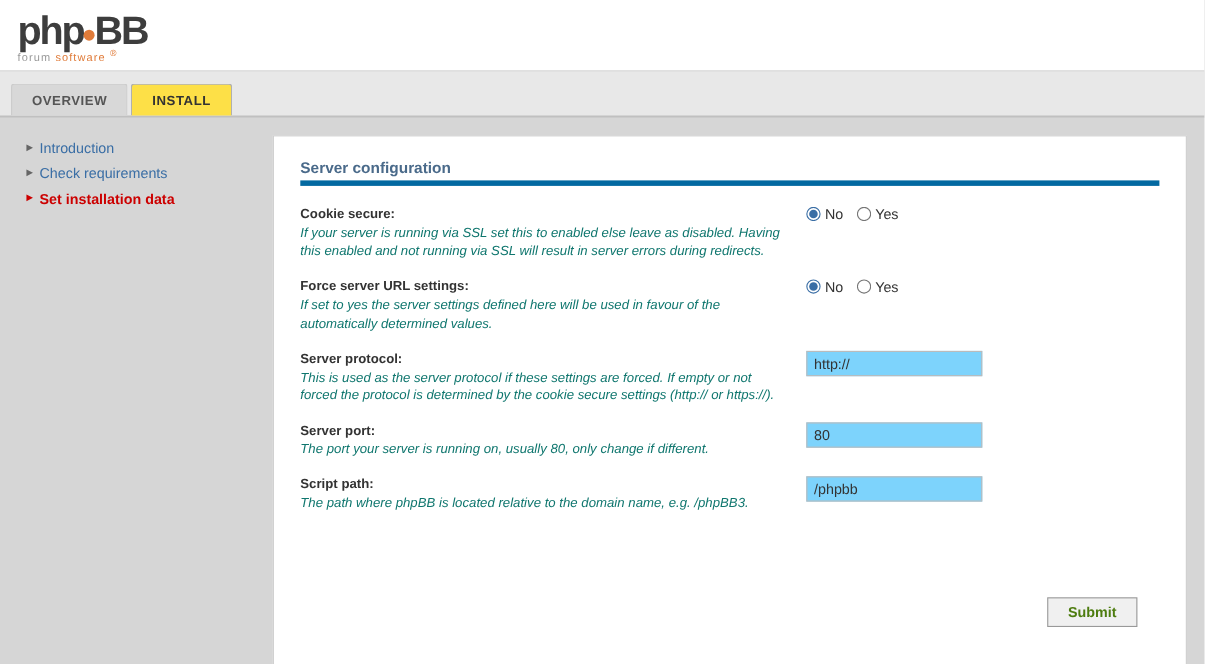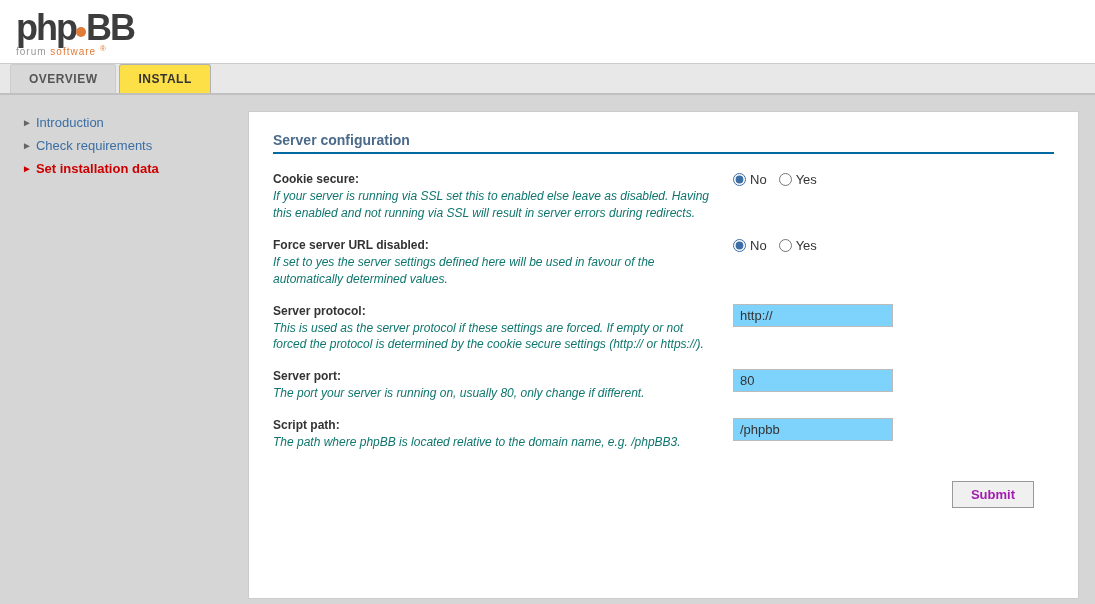--- a/index.html
+++ b/index.html
@@ -35,20 +35,21 @@
       font-weight: bold;
       cursor: pointer;
       border: 1px solid #ccc;
       border-bottom: none;
       margin-right: 3px;
       background: #d8d8d8;
       color: #555;
       border-radius: 3px 3px 0 0;
       text-transform: uppercase;
       letter-spacing: 0.5px;
+      margin-top: 11px;
     }
     .tab.active {
       background: #fde047;
       color: #333;
       border-color: #b0b0b0;
     }
 
     
     #main {
       display: flex;
@@ -94,21 +95,21 @@
       background: #fff;
       border: 1px solid #ccc;
       padding: 20px 24px;
     }
 
     
     .section-title {
       font-size: 14px;
       font-weight: bold;
       color: #4a6a8a;
-      border-bottom: 2px solid #0369a1;
+      border-bottom: 5px solid #0369a1;
       padding-bottom: 4px;
       margin-bottom: 18px;
     }
 
     
     .form-row {
       display: flex;
       align-items: flex-start;
       margin-bottom: 16px;
     }
@@ -171,21 +172,22 @@
       margin-top: 30px;
       padding-right: 20px;
     }
     button[type="submit"] {
       padding: 5px 18px;
       background: #f0f0f0;
       border: 1px solid #999;
       font-size: 13px;
       font-weight: bold;
       cursor: pointer;
-      color: #a21caf;
+      color: #4d7c0f;
+      margin-top: 47px;
     }
 
     
     .phpbb-logo-wrap {
       display: flex;
       flex-direction: column;
     }
     .phpbb-text {
       font-size: 36px;
       font-weight: 900;
@@ -275,21 +277,21 @@
           <label class="radio-label">
             <input type="radio" name="cookie_secure" value="yes" style="">
             <span>Yes</span>
           </label>
         </div>
       </div>
     </div>
 
     <div class="form-row">
       <div class="form-label-col">
-        <div class="label-title">Force server URL disabled:</div>
+        <div class="label-title">Force server URL settings:</div>
         <div class="label-desc">If set to yes the server settings defined here will be used in favour of the automatically determined values.</div>
       </div>
       <div class="form-control-col">
         <div class="radio-group">
           <label class="radio-label">
             <input type="radio" name="force_server_url" value="no" checked="" style="">
             <span>No</span>
           </label>
           <label class="radio-label">
             <input type="radio" name="force_server_url" value="yes" style="">

